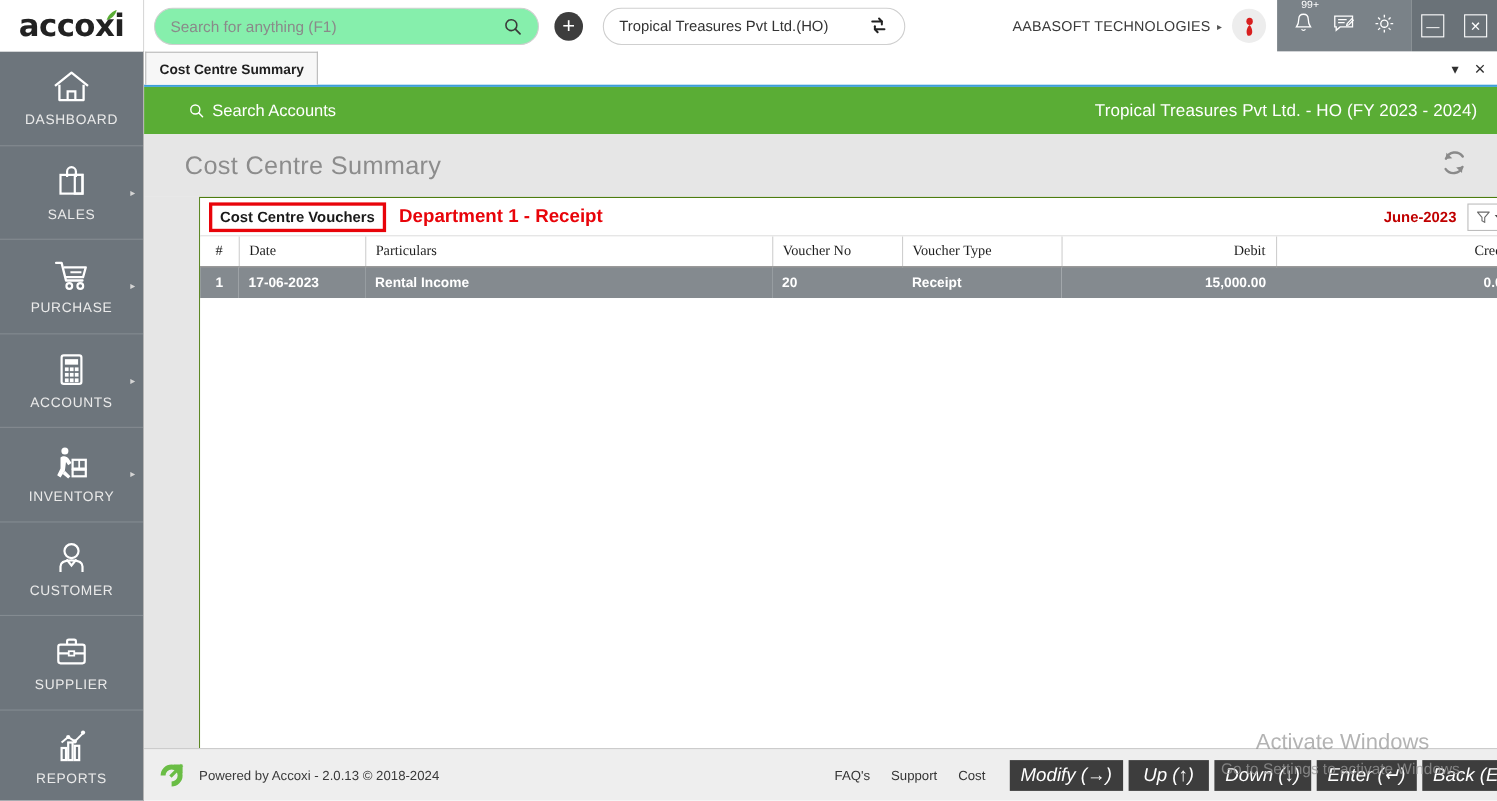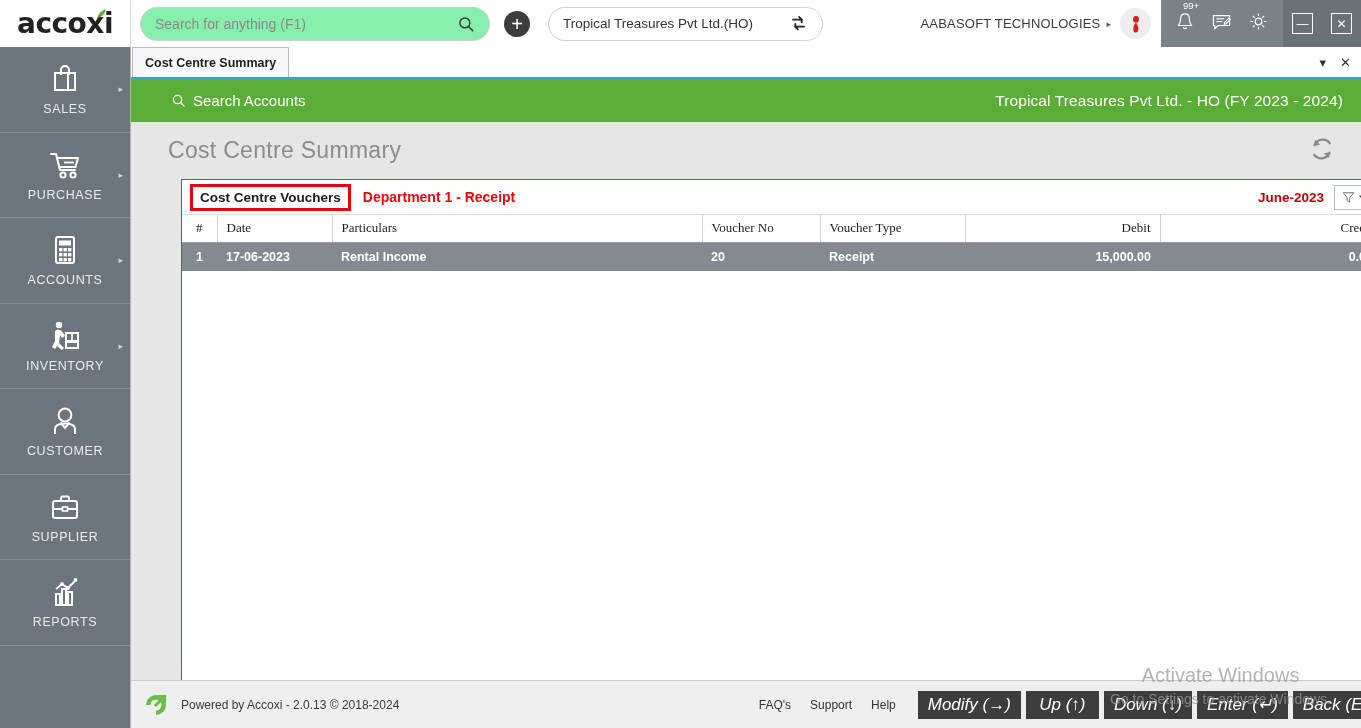--- a/index.html
+++ b/index.html
@@ -165,21 +165,21 @@
   .crumbbar {
     height: 35px; display: flex; align-items: center; padding: 0 0 0 0;
     border-bottom: 1px solid #d6d6d6; background: #fff;
   }
   .highlight-box {
     border: 3px solid #e8040a; background: #ffffff;
     padding: 3px 7px; margin-left: 8px;
     font-size: 13.5px; font-weight: bold; color: #1a1a1a;
   }
   .crumb-red {
-    margin-left: 12px; color: #e8040a; font-size: 14px; font-weight: bold;
+    margin-left: 12px; color: #e8040a; font-size: 17px; font-weight: bold;
   }
   .crumb-right {
     margin-left: auto; display: flex; align-items: center; gap: 10px;
     padding-right: 10px;
   }
   .period { color: #c00000; font-weight: bold; font-size: 13.5px; }
   .filter-btn {
     border: 1px solid #bdbdbd; width: 38px; height: 25px;
     display: flex; align-items: center; justify-content: center;
     gap: 2px; cursor: pointer; background: #fff;
@@ -308,20 +308,28 @@
       <span>—</span>
     </div>
     <div class="win-btn">
       <span>✕</span>
     </div>
   </div>
 </div>
 
 <div class="sidebar">
 
+  <div class="nav-item">
+    <svg class="nav-icon" viewBox="0 0 36 34">
+      <path d="M3 16 L18 4 L33 16" fill="none" stroke="#fff" stroke-width="2.1" stroke-linejoin="round"></path>
+      <path d="M7 15 V29 H29 V15" fill="none" stroke="#fff" stroke-width="2.1" stroke-linejoin="round"></path>
+      <path d="M14.5 29 V21 H21.5 V29" fill="none" stroke="#fff" stroke-width="2"></path>
+    </svg>
+    <span class="nav-label">DASHBOARD</span>
+  </div>
 
   <div class="nav-item">
     <svg class="nav-icon" viewBox="0 0 36 34">
       <rect x="8" y="11" width="20" height="17" fill="none" stroke="#fff" stroke-width="2"></rect>
       <path d="M14 13 V8 a4 4 0 0 1 8 0 V13" fill="none" stroke="#fff" stroke-width="2"></path>
       <rect x="21" y="11" width="7" height="17" fill="none" stroke="#fff" stroke-width="2"></rect>
     </svg>
     <span class="nav-label">SALES</span>
     <span class="arrow">▸</span>
   </div>
@@ -501,21 +509,21 @@
   <div class="footer">
     <svg class="footer-logo" viewBox="0 0 26 26">
       <path d="M3 13 A10 10 0 1 1 13 23 L13 18.5 A5.5 5.5 0 1 0 7.5 13 Z" fill="#6abd45"></path>
       <path d="M13 13 L21.5 4.5 M16.5 4.5 H21.5 V9.5" fill="none" stroke="#6abd45" stroke-width="3" stroke-linecap="square"></path>
     </svg>
     <span class="powered">Powered by Accoxi - 2.0.13 © 2018-2024</span>
 
     <div class="links">
       <a>FAQ's</a>
       <a>Support</a>
-      <a>Help</a>
+      <a>Cost</a>
     </div>
 
     <div class="fbtns">
       <div class="fbtn">Modify (→)</div>
       <div class="fbtn">Up (↑)</div>
       <div class="fbtn">Down (↓)</div>
       <div class="fbtn">Enter  (↵)</div>
       <div class="fbtn">Back (Esc)</div>
       <div class="fbtn exit">
         <u>Exit</u>

